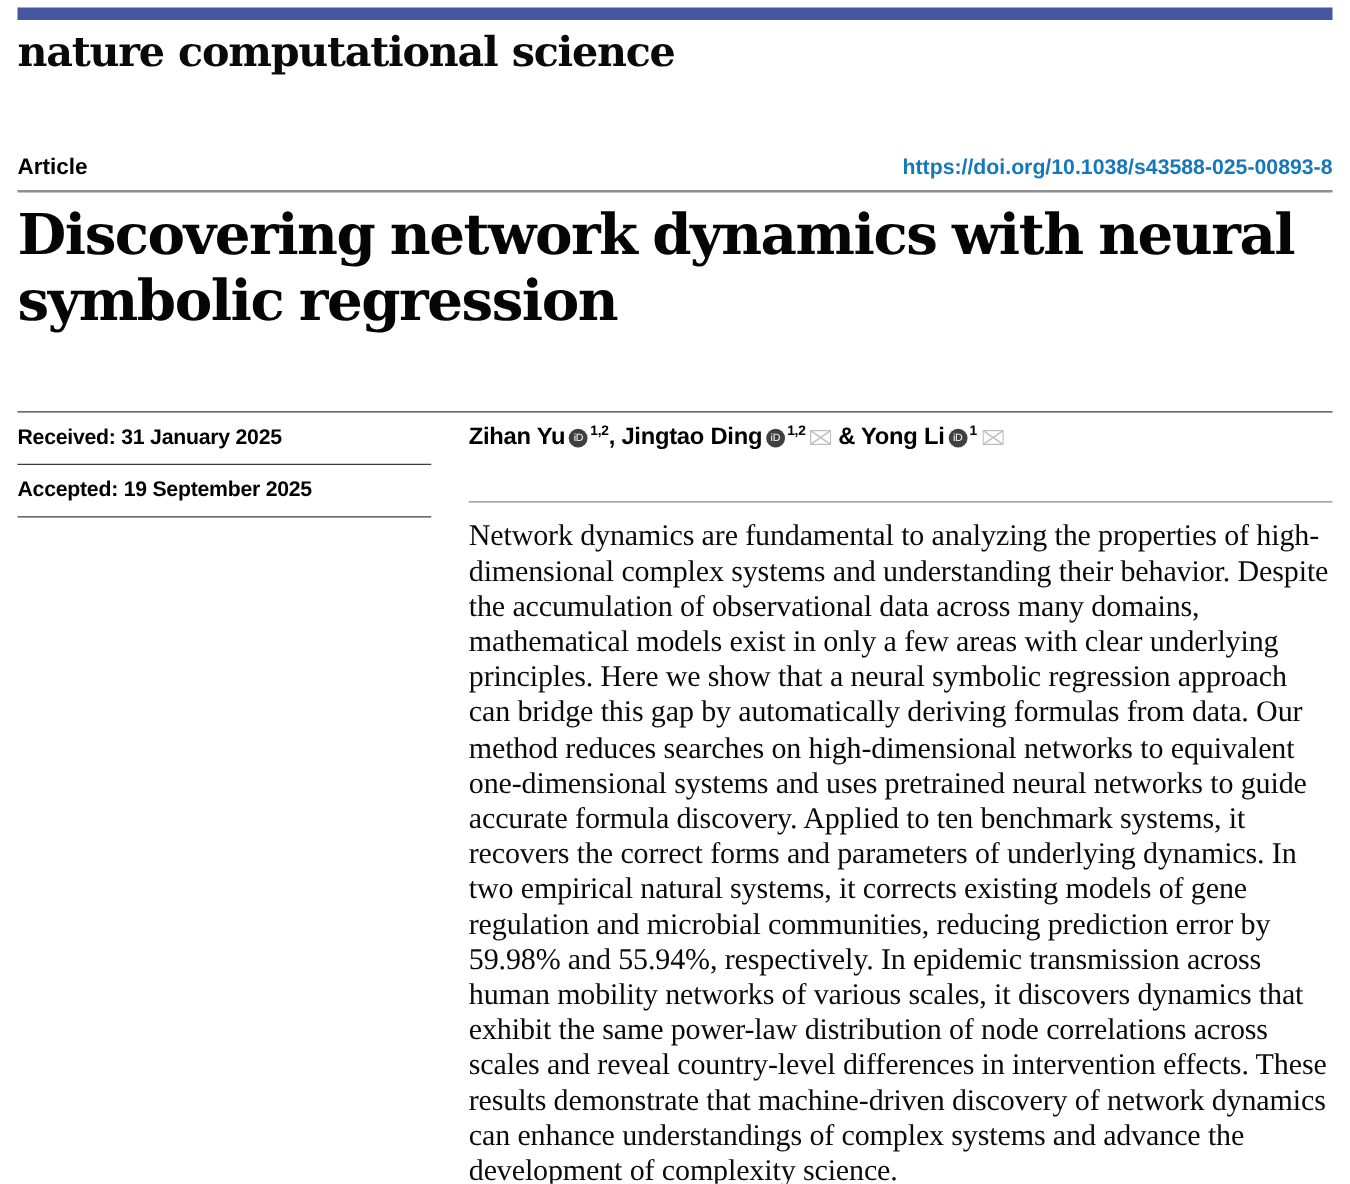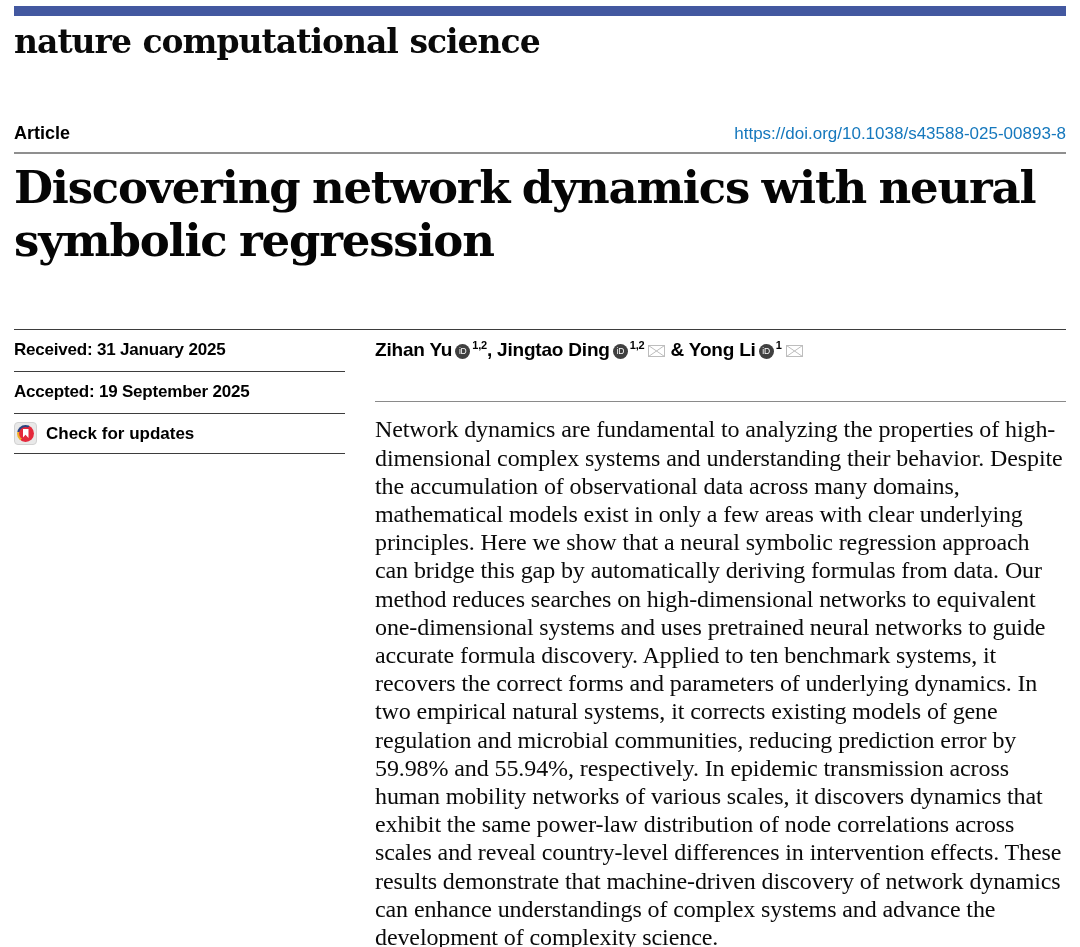--- a/index.html
+++ b/index.html
@@ -19,21 +19,21 @@
     color:#0a0a0a;
   }
 
   .header-row {
     margin-top:62px;
     display:flex;
     justify-content:space-between;
     align-items:baseline;
   }
   .article-type { font-weight:700; font-size:18px; }
-  .doi-link { font-weight:400; font-size:17px; color:#1578bd; text-decoration:none; }
+  .doi-link { font-weight:700; font-size:17px; color:#1578bd; text-decoration:none; }
 
   .header-rule { border:none; border-top:2px solid #8f8f8f; margin-top:8px; }
 
   .title {
     margin-top:7px;
     font-family:"DejaVu Serif", serif;
     font-weight:700;
     font-size:45px;
     line-height:53px;
     letter-spacing:-1.2px;
@@ -128,30 +128,20 @@
 
   <hr class="header-rule">
 
   <h1 class="title">Discovering network dynamics with neural symbolic regression</h1>
 
   <div class="grid">
 
     <aside class="meta-col">
       <div class="meta-row meta-bold">Received: 31 January 2025</div>
       <div class="meta-row meta-bold">Accepted: 19 September 2025</div>
-      <div class="meta-row check-row">
-        <span class="crossmark">
-          <span class="crossmark-circle">
-            <span class="crossmark-inner">
-              <span class="crossmark-bookmark"></span>
-            </span>
-          </span>
-        </span>
-        <span>Check for updates</span>
-      </div>
     </aside>
 
     <main class="body-col">
 
       <div class="authors">
         <span><span>Zihan Yu</span><span class="orcid">iD</span><sup class="aff">1,2</sup></span><span class="author-sep">, </span><span><span>Jingtao Ding</span><span class="orcid">iD</span><sup class="aff">1,2</sup><svg class="mail" width="17" height="12" viewBox="0 0 17 12">
               <rect x="0.5" y="0.5" width="16" height="11" fill="none" stroke="#bdbdbd" stroke-width="1"></rect>
               <path d="M0.5 0.5 L16.5 11.5 M16.5 0.5 L0.5 11.5" stroke="#bdbdbd" stroke-width="1" fill="none"></path>
             </svg></span><span class="author-sep"> &amp; </span><span><span>Yong Li</span><span class="orcid">iD</span><sup class="aff">1</sup><svg class="mail" width="17" height="12" viewBox="0 0 17 12">
               <rect x="0.5" y="0.5" width="16" height="11" fill="none" stroke="#bdbdbd" stroke-width="1"></rect>

